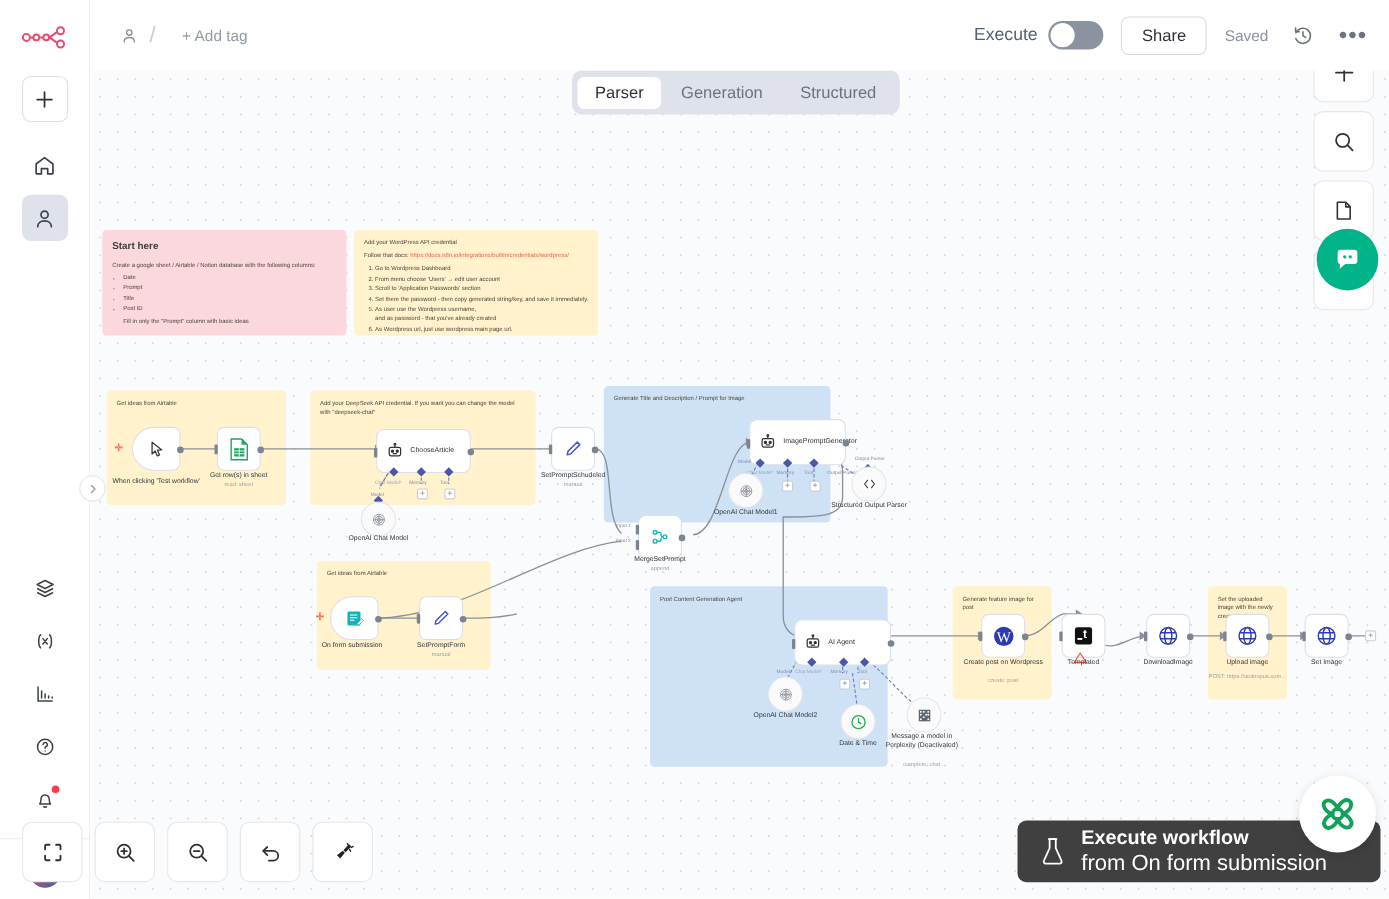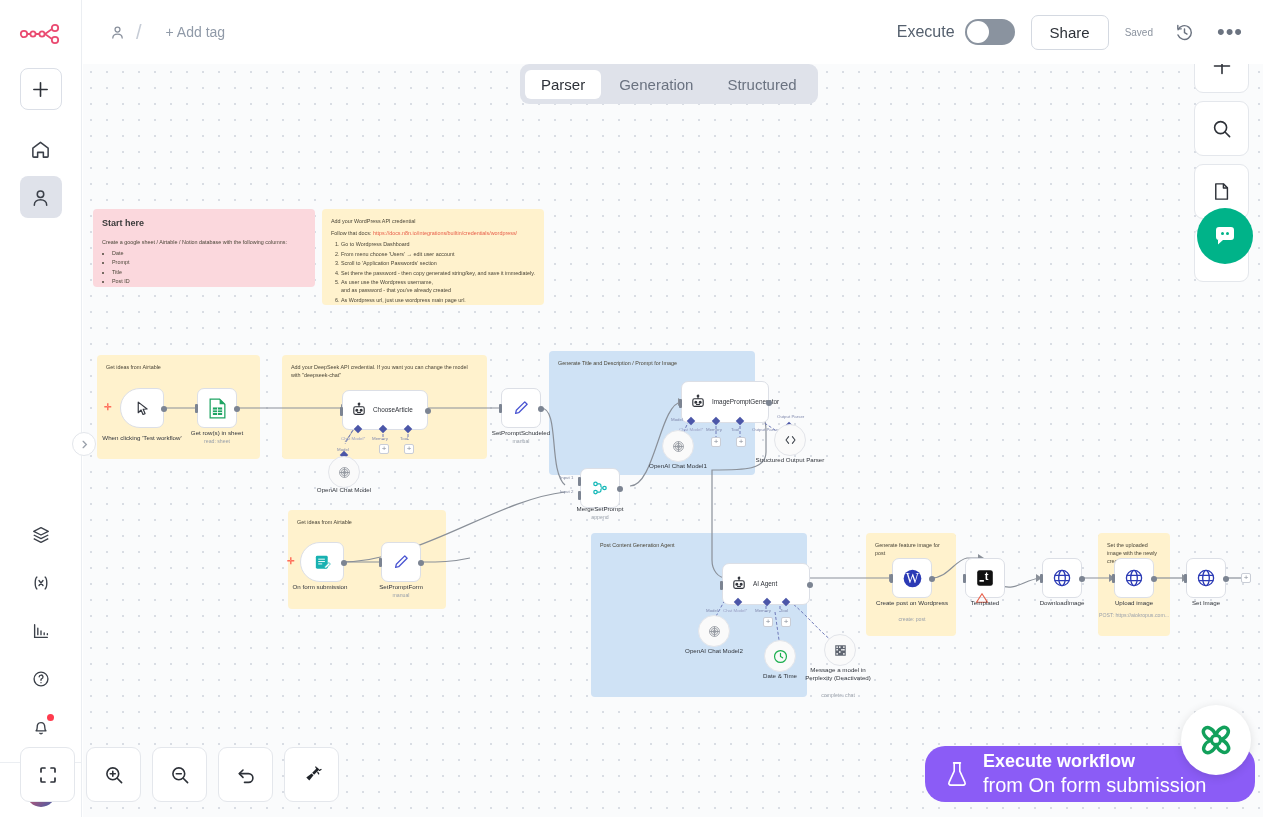--- a/index.html
+++ b/index.html
@@ -61,21 +61,21 @@
     position: relative; cursor: pointer; margin-left: -6px;
   }
   .toggle .knob {
     position: absolute; left: 2px; top: 2px; width: 22px; height: 22px;
     border-radius: 50%; background: #fff;
   }
   .share-btn {
     border: 1px solid #d4d9e1; border-radius: 7px; padding: 8px 18px;
     font-size: 15px; color: #2d3138; background: #fff; cursor: pointer;
   }
-  .saved-lbl { font-size: 10px; color: #8b939f; text-align: center; }
+  .saved-lbl { font-size: 14px; color: #8b939f; text-align: center; }
   .hdr-icon-btn {
     width: 30px; height: 30px; display: flex; align-items: center;
     justify-content: center; color: #6b7380; cursor: pointer;
   }
   .dots { font-size: 22px; color: #6b7380; letter-spacing: 1px; line-height: 10px; }
 
   
   #tabs {
     position: absolute; left: 520px; top: 64px; height: 40px;
     background: #dfe2ea; border-radius: 9px;
@@ -193,21 +193,21 @@
   }
   .bt-btn {
     width: 55px; height: 55px; background: #fff; border: 1px solid #e4e7ec;
     border-radius: 9px; display: flex; align-items: center; justify-content: center;
     color: #2d3138; cursor: pointer;
   }
 
   
   #execute-btn {
     position: absolute; right: 8px; bottom: 15px; height: 56px;
-    background: #8b5cf6; border-radius: 20px; display: flex; align-items: center;
+    background: #404040; border-radius: 8px; display: flex; align-items: center;
     padding: 0 28px 0 20px; gap: 14px; cursor: pointer; z-index: 21; min-width: 330px;
   }
   #execute-btn .ex-txt-1 { color: #fff; font-size: 18px; font-weight: bold; line-height: 1.22; }
   #execute-btn .ex-txt-2 { color: #fff; font-size: 20px; line-height: 1.22; }
 
   #assistant-fab {
     position: absolute; right: 12px; bottom: 42px; width: 70px; height: 70px;
     border-radius: 50%; background: #fff; box-shadow: 0 2px 10px rgba(0,0,0,.12);
     display: flex; align-items: center; justify-content: center; z-index: 25; cursor: pointer;
   }
@@ -326,21 +326,21 @@
 
   <div id="tabs">
     <div class="tab active">Parser</div>
     <div class="tab">Generation</div>
     <div class="tab">Structured</div>
   </div>
 
   <div id="canvas">
    <div id="canvas-inner">
 
-    <div class="sticky pink" style="left:93px; top:209px; width:222px; height:78px;">
+    <div class="sticky pink" style="left:93px; top:209px; width:222px; height:96px;">
       <div class="s-title">Start here</div>
       <div class="s-note">Create a google sheet / Airtable / Notion database with the following columns:</div>
       <ul>
         <li>Date</li>
         <li>Prompt</li>
         <li>Title</li>
         <li>Post ID</li>
       </ul>
       <div class="s-note" style="margin-left:10px; margin-top:4px;">Fill in only the "Prompt" column with basic ideas</div>
     </div>

